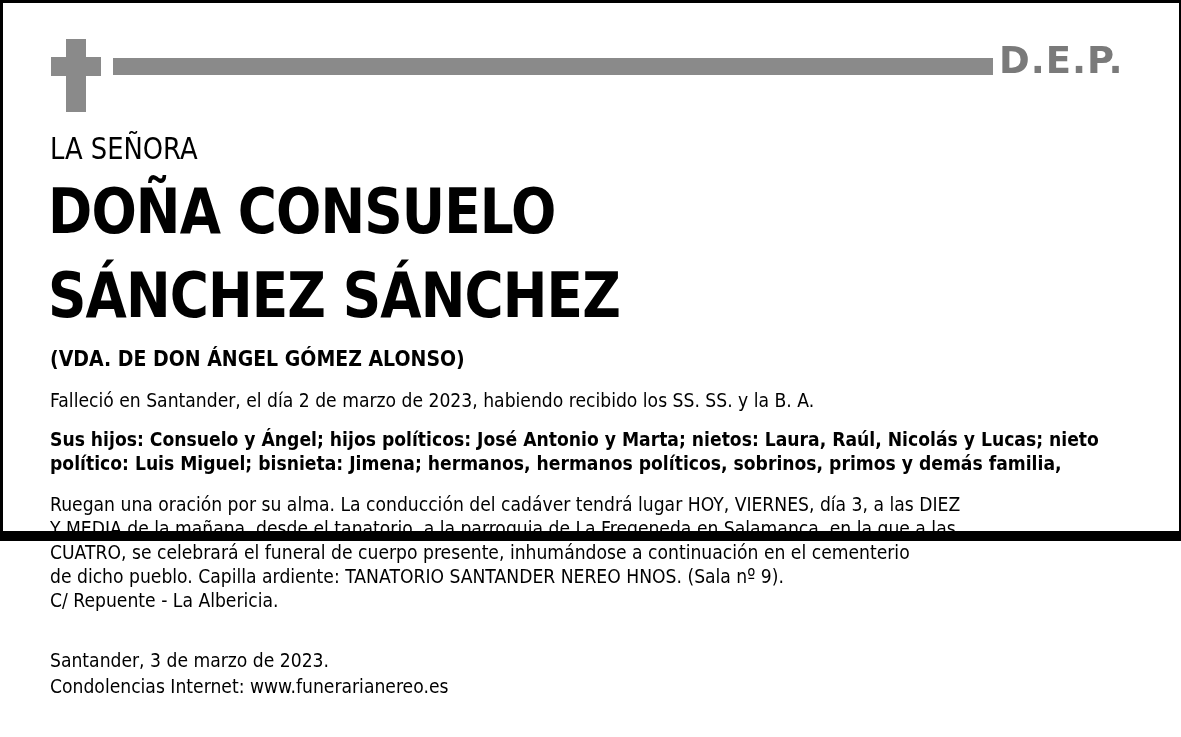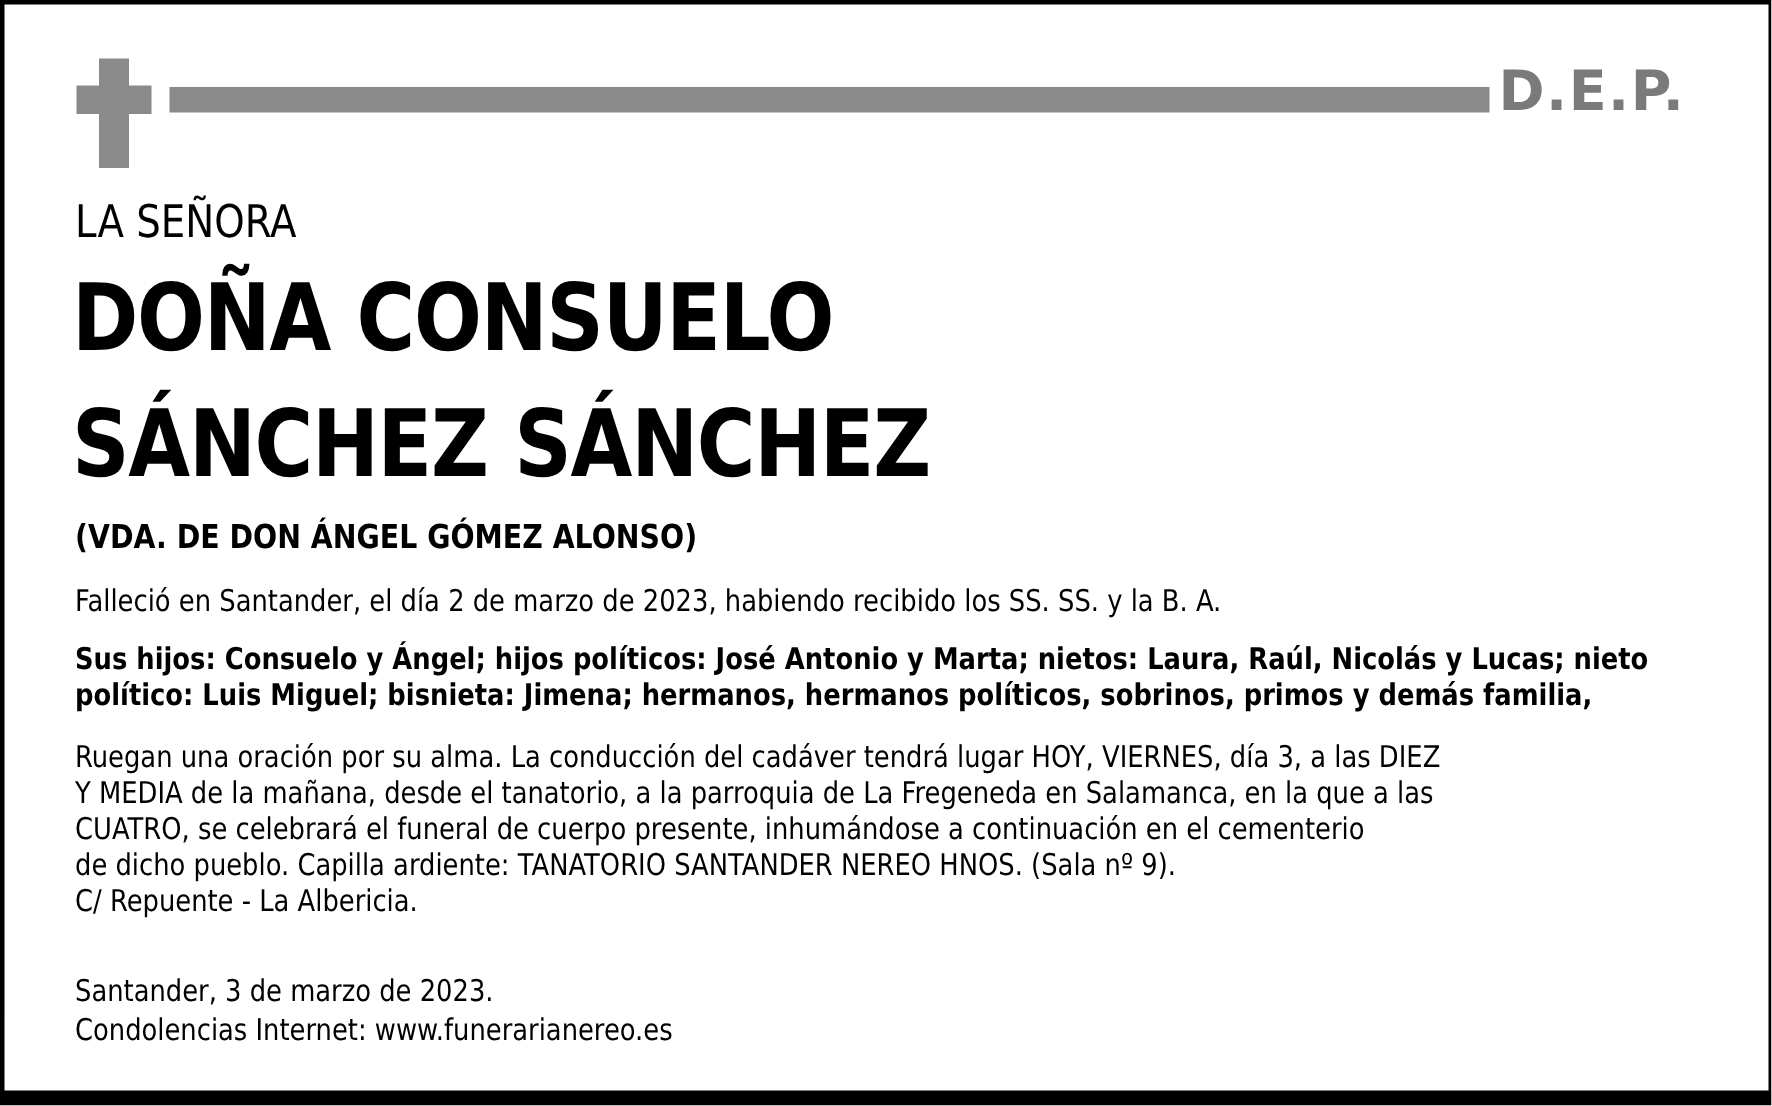--- a/index.html
+++ b/index.html
@@ -1,17 +1,17 @@
 <!DOCTYPE html>
 <html><head>
 <meta charset="utf-8">
 <style>
   html, body { margin: 0; padding: 0; background: #ffffff; }
   body { width: 1181px; height: 737px; position: relative; overflow: hidden; font-family: "Liberation Sans", sans-serif; color: #000; }
-  .frame { position: absolute; left: 0; top: 0; width: 1181px; height: 737px; box-sizing: border-box; border-top: 3px solid #000; border-left: 3px solid #000; border-right: 2px solid #000; border-bottom: 10px solid #000; background: #fff; }
+  .frame { position: absolute; left: 0; top: 0; width: 1181px; height: 541px; box-sizing: border-box; border-top: 3px solid #000; border-left: 3px solid #000; border-right: 2px solid #000; border-bottom: 10px solid #000; background: #fff; }
   .cross-v { position: absolute; left: 63px; top: 36px; width: 20px; height: 73px; background: #8a8a8a; }
   .cross-h { position: absolute; left: 48px; top: 54px; width: 50px; height: 19px; background: #8a8a8a; }
   .rule { position: absolute; left: 110px; top: 55px; width: 880px; height: 17px; background: #8a8a8a; }
   .dep { position: absolute; left: 996px; top: 36px; font-family: "DejaVu Sans", sans-serif; font-weight: bold; font-size: 37px; color: #7a7a7a; letter-spacing: 1px; line-height: 44px; }
   .la-senora { position: absolute; left: 47px; top: 126px; font-family: "DejaVu Sans", sans-serif; font-size: 30px; line-height: 40px; transform: scaleX(0.86); transform-origin: left; }
   .name { position: absolute; left: 45px; font-family: "DejaVu Sans", sans-serif; font-weight: bold; font-size: 62px; line-height: 72px; letter-spacing: -1px; transform: scaleX(0.86); transform-origin: left; }
   .name1 { top: 173px; }
   .name2 { top: 257px; }
   .widow { position: absolute; left: 47px; top: 340px; font-family: "DejaVu Sans", sans-serif; font-weight: bold; font-size: 22px; line-height: 32px; transform: scaleX(0.86); transform-origin: left; white-space: nowrap; }
   .body-text { position: absolute; left: 47px; font-family: "DejaVu Sans", sans-serif; font-size: 20px; line-height: 24px; transform: scaleX(0.86); transform-origin: left; white-space: nowrap; }

